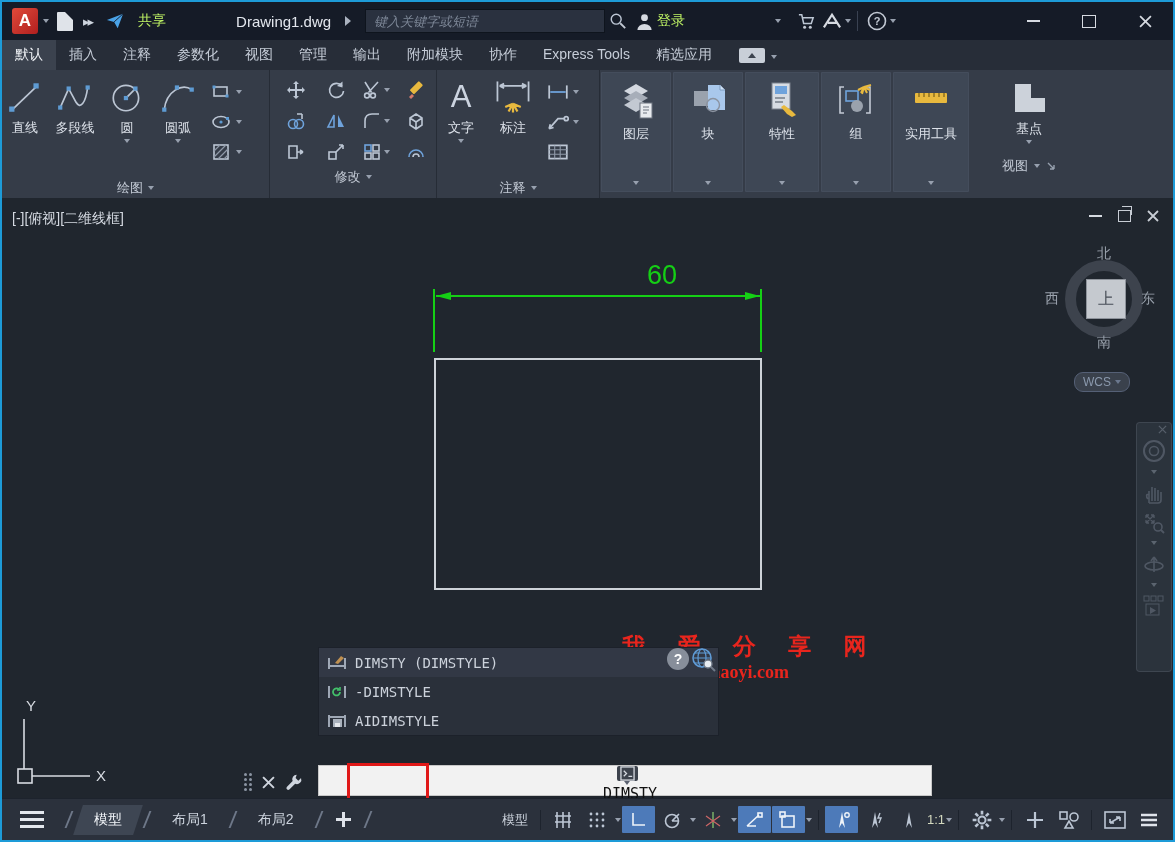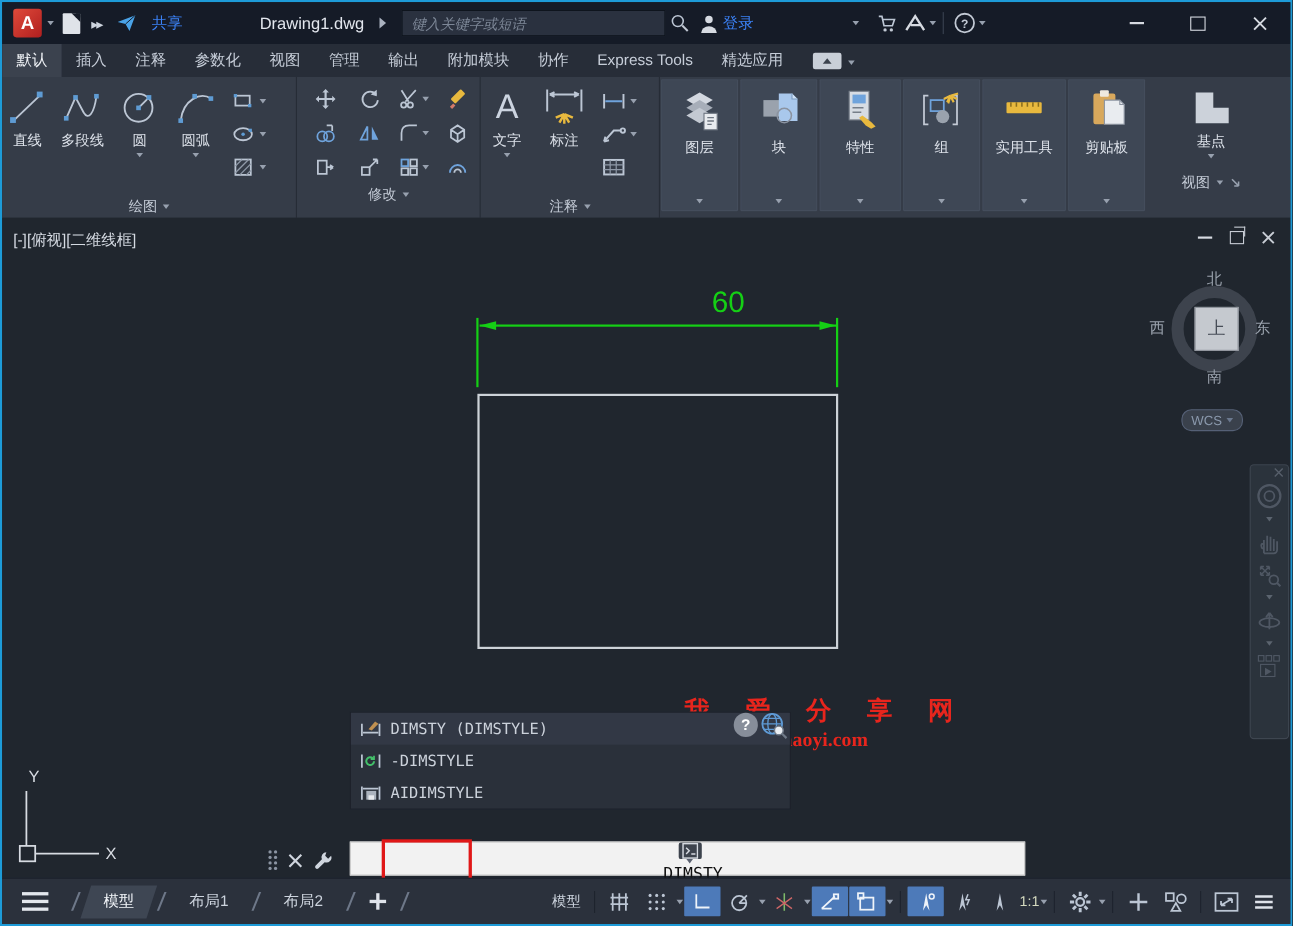--- a/index.html
+++ b/index.html
@@ -24,21 +24,21 @@
   .qat{display:flex;align-items:center;gap:10px;margin-left:8px;}
   .fileicon{width:16px;height:19px;background:#dfe3e9;position:relative;border-radius:1px;}
   .fileicon::after{content:"";position:absolute;right:0;top:0;border:4px solid #151b27;border-left-color:transparent;border-bottom-color:transparent;}
   .chev2{color:#cdd4de;font-size:13px;letter-spacing:-2px;}
   .doc-title{margin-left:70px;font-size:15px;color:#e3e7ee;}
   .play-r{width:0;height:0;border-top:5px solid transparent;border-bottom:5px solid transparent;border-left:6px solid #aab2bf;margin-left:14px;}
   .searchbox{margin-left:14px;width:222px;height:22px;background:#2a313f;border:1px solid #0e141d;color:#7d8797;
              font-style:italic;font-size:13px;padding:0 8px;font-family:"Liberation Sans",sans-serif;}
   .searchbox::placeholder{color:#7d8797;font-style:italic;}
   .tb-ic{display:flex;align-items:center;justify-content:center;width:26px;height:26px;}
-  .login{font-size:14px;color:#3b82f6;}
+  .login{font-size:14px;color:#bef264;}
   .tb-div{width:1px;height:20px;background:#3a4252;margin:0 6px;}
   .winbtns{position:absolute;right:0;top:0;height:38px;display:flex;align-items:center;}
   .winbtn{width:56px;height:38px;display:flex;align-items:center;justify-content:center;}
   .min-g{width:13px;height:2px;background:#d6dae1;}
   .max-g{width:12px;height:11px;border:1.5px solid #d6dae1;}
 
   
   .tabsrow{position:absolute;top:38px;left:0;right:0;height:30px;background:#272d38;display:flex;align-items:flex-end;}
   .rtab{padding:6px 13px;font-size:14px;color:#c6cdd8;height:30px;box-sizing:border-box;}
   .rtab.active{background:#3b424e;color:#f0f3f7;}
@@ -505,33 +505,20 @@
       <span class="picon">
           <svg width="44" height="42" viewBox="0 0 44 42">
             <rect x="6" y="14" width="32" height="10" rx="1" fill="#e8b93e"></rect>
             <path d="M10 14 v4 M15 14 v4 M20 14 v4 M25 14 v4 M30 14 v4 M35 14 v4" stroke="#8a6d1d" stroke-width="1.4"></path>
           </svg>
         </span>
       <span class="plbl">实用工具</span>
       <span class="spacer"></span>
       <span class="caret sm pcaret"></span>
     </div>
-    <div class="panel-raised">
-      <span class="picon">
-          <svg width="40" height="42" viewBox="0 0 40 42">
-            <rect x="8" y="6" width="20" height="28" rx="2" fill="#d8a85c"></rect>
-            <rect x="14" y="3" width="8" height="6" rx="1" fill="#efe9df"></rect>
-            <path d="M18 12 h14 l4 4 v18 h-18 z" fill="#e9ecf0" stroke="#8b93a0"></path>
-            <path d="M32 12 v4 h4" fill="none" stroke="#8b93a0"></path>
-          </svg>
-        </span>
-      <span class="plbl">剪贴板</span>
-      <span class="spacer"></span>
-      <span class="caret sm pcaret"></span>
-    </div>
 
     <div class="basearea">
       <div class="bigtool" style="width:80px;padding-top:8px">
         <svg width="44" height="40" viewBox="0 0 44 40">
             <path d="M8 6 h16 v14 h14 v14 H8 z" fill="#ccd2da"></path>
           </svg>
         <span class="lbl">基点</span>
         <span class="caret sm"></span>
       </div>
       <div class="panel-label" style="margin-top:12px;gap:6px">

